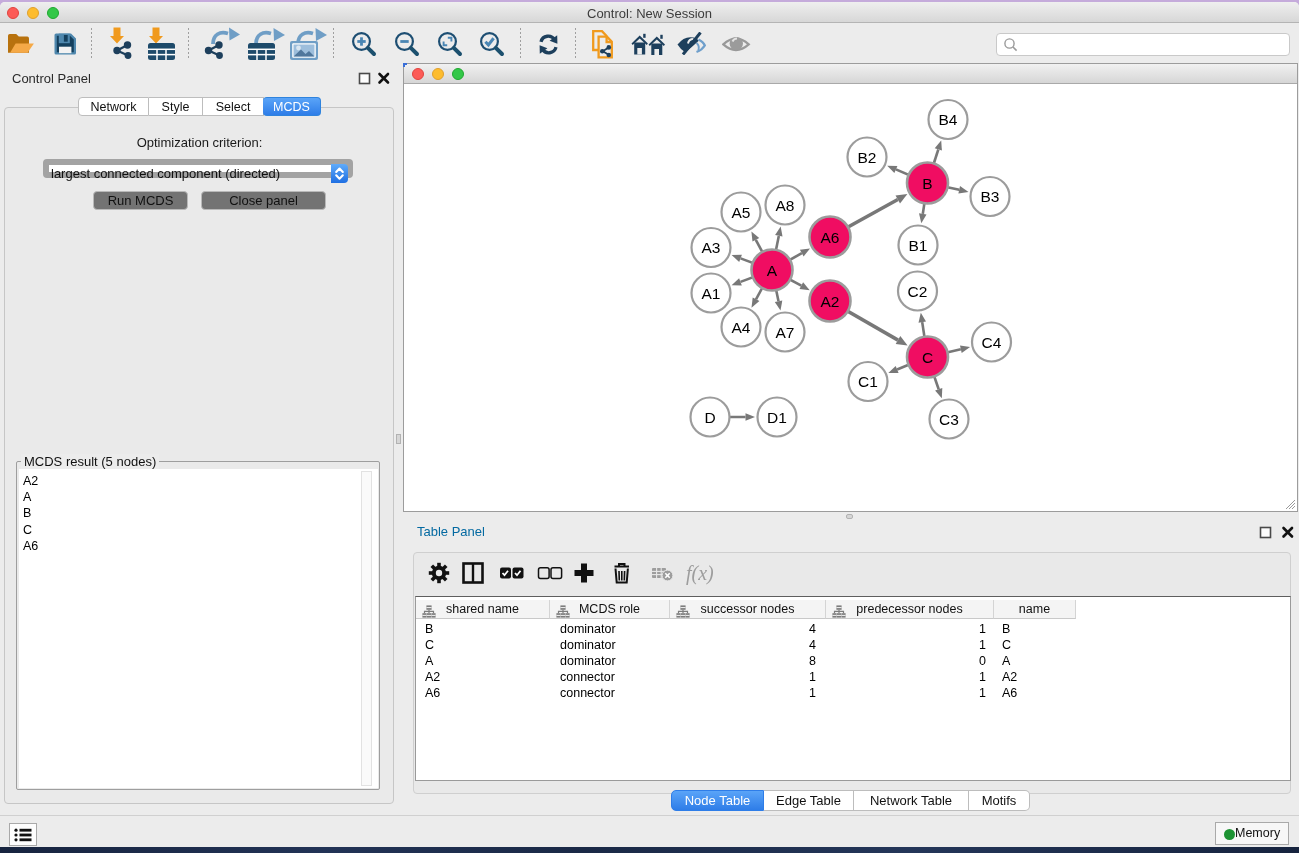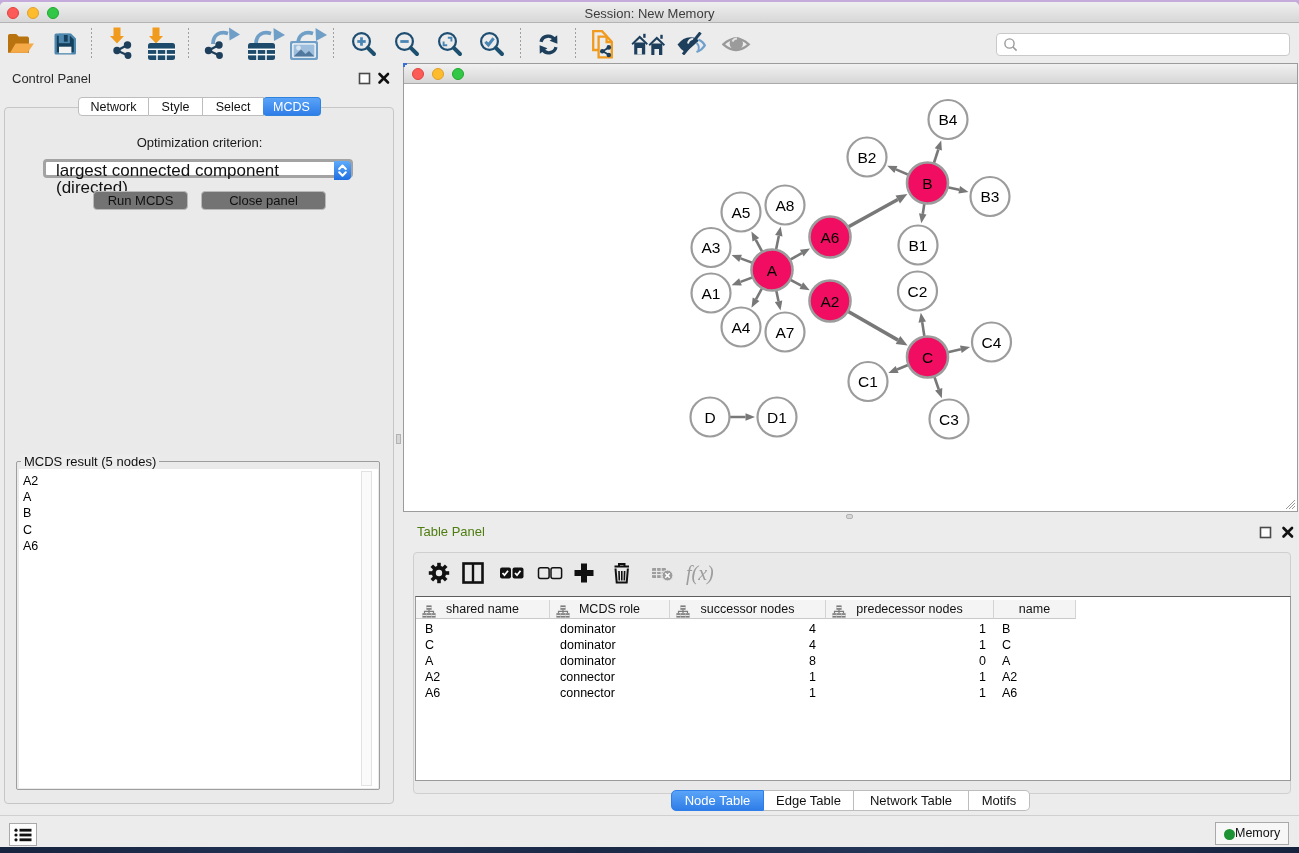--- a/index.html
+++ b/index.html
@@ -19,21 +19,21 @@
 #searchbox { position:absolute; left:996px; top:9px; width:294px; height:23px; background:#fff; border:1px solid #c9c9c9; border-radius:4px; }
 
 #cpanel { position:absolute; left:0; top:61px; width:399px; height:753px; }
 #cp-title { position:absolute; left:12px; top:8px; font-size:13px; color:#2a2a2a; }
 #cp-box { position:absolute; left:4px; top:44px; width:390px; height:697px; border:1px solid #c6c6c6; border-radius:4px; background:#eaeaea; }
 #cp-tabs { position:absolute; left:78px; top:34px; height:19px; display:flex; }
 .cptab { height:19px; line-height:18px; font-size:12.5px; color:#111; background:#fff; border:1px solid #bdbdbd; border-left:none; text-align:center; }
 .cptab.first { border-left:1px solid #bdbdbd; border-radius:4px 0 0 4px; }
 .cptab.sel { background:linear-gradient(#5aa4f8,#2e7de8); color:#fff; border-color:#2f83dd; border-radius:4px; margin-left:-1px; }
 #optlabel { position:absolute; left:0; top:72px; width:399px; text-align:center; font-size:13px; color:#1a1a1a; }
-#dropdown { position:absolute; left:43px; top:96px; width:310px; height:19px; background:#fff; border:3px solid #a3a3a3; border-radius:4px; font-size:17px; color:#111; line-height:17px; padding-left:10px; }
+#dropdown { position:absolute; left:43px; top:96px; width:310px; height:19px; background:#fff; border:6px solid #a3a3a3; border-radius:4px; font-size:13px; color:#111; line-height:17px; padding-left:2px; }
 #dd-step { position:absolute; right:-1px; top:-1px; width:17px; height:19px; background:linear-gradient(#5fabfa,#1f6fe2); border-radius:0 4px 4px 0; }
 .btn { position:absolute; height:19px; background:#737373; border:1px solid #b9b9b9; border-radius:4px; font-size:13px; color:#111; text-align:center; line-height:17px; }
 #btn-run { left:93px; top:128px; width:95px; }
 #btn-close { left:201px; top:128px; width:125px; }
 #fieldset { position:absolute; left:16px; top:398px; width:364px; height:329px; border:1px solid #9e9e9e; border-radius:2px; }
 #fs-legend { position:absolute; left:4px; top:-8px; background:#ececec; padding:0 3px; font-size:13px; color:#111; }
 #fs-list { position:absolute; left:2px; top:7px; width:359px; height:319px; background:#fff; font-size:12.5px; color:#000; padding-top:4px; }
 #fs-list div { padding-left:4px; height:16.2px; line-height:16px; }
 #fs-scroll { position:absolute; right:7px; top:9px; width:11px; height:315px; background:#fafafa; border:1px solid #e2e2e2; }
 
@@ -42,21 +42,21 @@
 #nw-title .tl { top:4px; }
 #nw-title .t1 { left:8px; }
 #nw-title .t2 { left:28px; }
 #nw-title .t3 { left:48px; }
 .nwt { position:absolute; top:3px; left:0; width:100%; text-align:center; font-size:13px; color:#1d1d1d; }
 #bluecorner { position:absolute; left:-1px; top:-1px; width:4px; height:4px; border-left:2px solid #3a6fd8; border-top:2px solid #3a6fd8; }
 #graph { position:absolute; left:0; top:21px; }
 #grip { position:absolute; right:1px; bottom:1px; width:11px; height:11px; }
 
 #tpanel { position:absolute; left:404px; top:514px; width:895px; height:300px; }
-#tp-title { position:absolute; left:13px; top:8px; font-size:13px; color:#4d7c0f; }
+#tp-title { position:absolute; left:13px; top:8px; font-size:13px; color:#0369a1; }
 #tp-box { position:absolute; left:9px; top:36px; width:878px; height:242px; border:1px solid #cfcfcf; border-radius:4px; background:#e9e9e9; }
 #tp-table { position:absolute; left:11px; top:80px; width:876px; height:185px; background:#fff; border:1px solid #9a9a9a; border-top:1.5px solid #5e5e5e; }
 .th { position:absolute; top:3px; height:19px; background:#f4f4f4; border-right:1px solid #d4d4d4; border-bottom:1px solid #c9c9c9; font-size:12.5px; color:#111; text-align:center; line-height:18px; }
 .trow { position:absolute; font-size:12.5px; color:#000; height:16px; line-height:16px; }
 .num { text-align:right; }
 #tp-tabs { position:absolute; left:267px; top:274px; height:21px; display:flex; }
 .tptab { height:21px; line-height:20px; font-size:13px; color:#111; background:#fff; border:1px solid #bdbdbd; border-left:none; text-align:center; }
 .tptab.first { border-left:1px solid #bdbdbd; border-radius:5px 0 0 5px; background:linear-gradient(#5aa4f8,#2e7de8); color:#fff; border-color:#2e7de8; }
 .tptab.last { border-radius:0 5px 5px 0; }
 
@@ -68,21 +68,21 @@
 </style>
 </head>
 <body>
 <div id="desktop">
 <div id="deskstrip"></div>
 <div id="win">
   <div id="titlebar">
     <div class="tl t1"></div>
         <div class="tl t2"></div>
         <div class="tl t3"></div>
-    <div id="wtitle">Session: New Memory</div>
+    <div id="wtitle">Control: New Session</div>
   </div>
   <div id="toolbar">
     <div class="tsep" style="left:91px"></div>
     <div class="tsep" style="left:188px"></div>
     <div class="tsep" style="left:333px"></div>
     <div class="tsep" style="left:520px"></div>
     <div class="tsep" style="left:575px"></div>
     <svg class="ticon" style="left:7px;top:8px" width="28" height="23" viewBox="0 0 28 23">
       <path d="M1 3.8 a1.8 1.8 0 0 1 1.8 -1.8 h6.4 l2.6 2.6 h8.4 a1.8 1.8 0 0 1 1.8 1.8 V20.7 H1 Z" fill="#b8720e"></path>
       <path d="M8.6 11.5 H26.9 L20.6 20.7 H3.1 Z" fill="#f5a947"></path>

